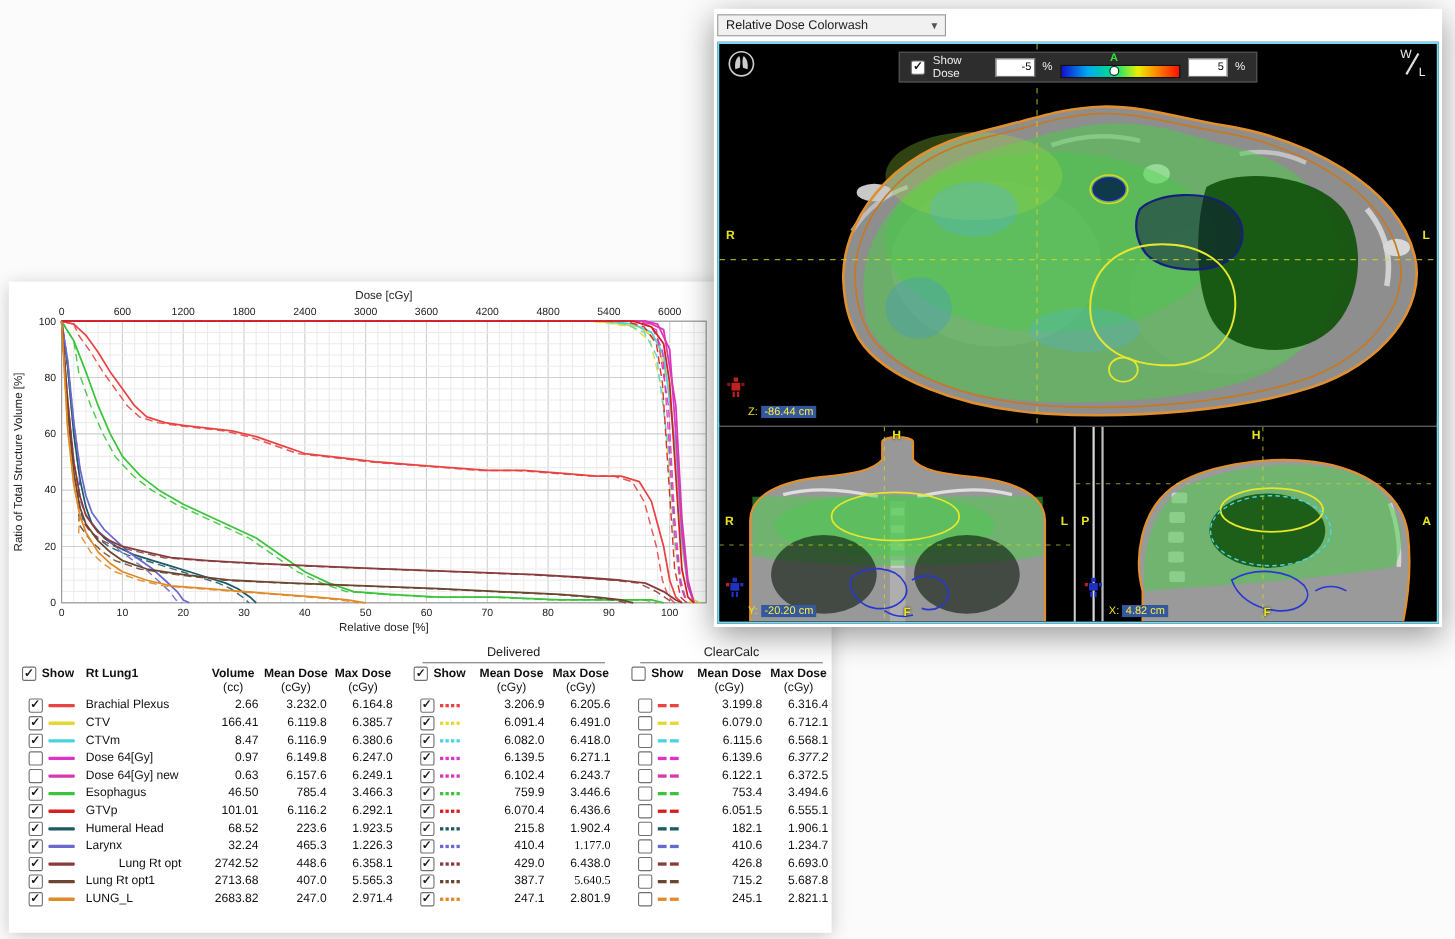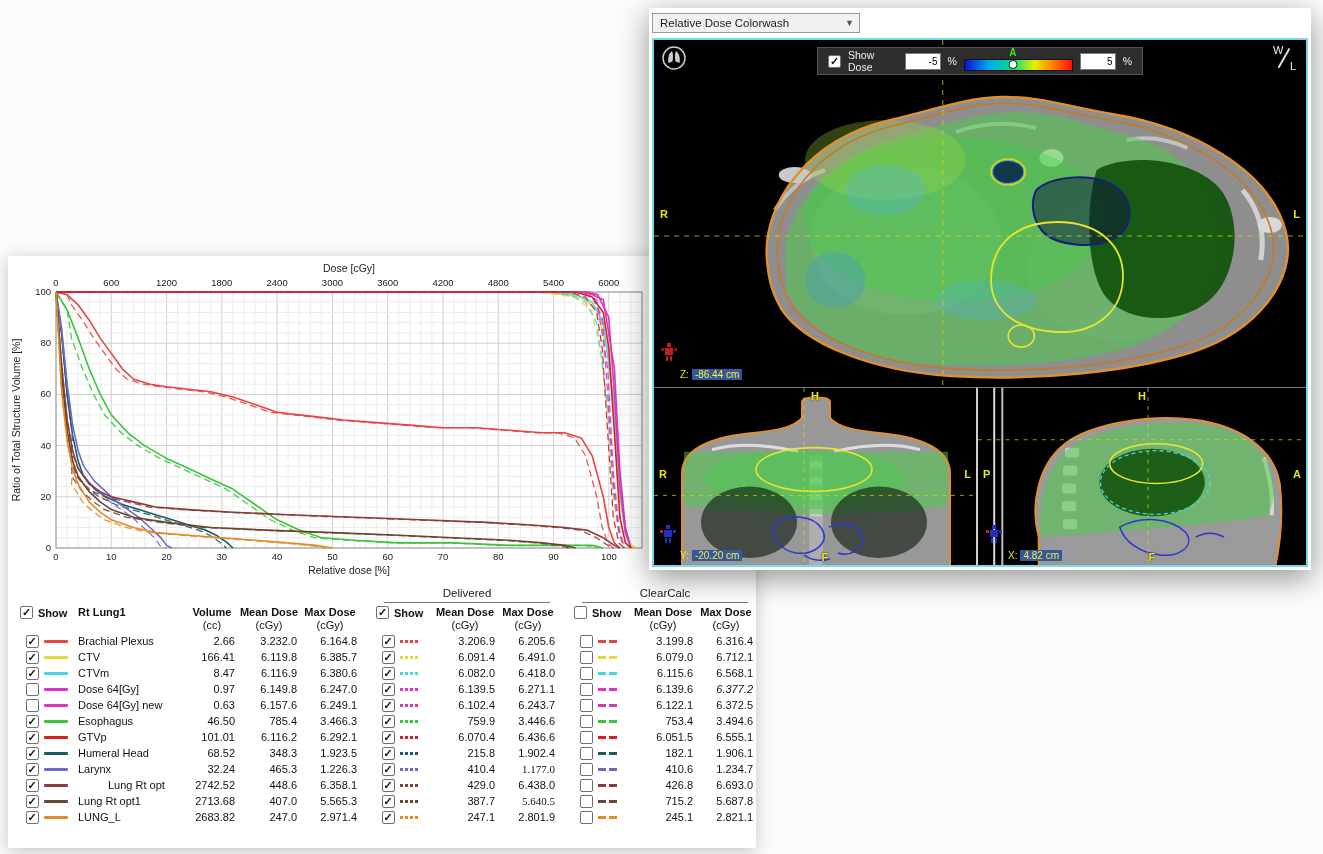--- a/index.html
+++ b/index.html
@@ -15,21 +15,21 @@
   .tick{font-size:9.5px;fill:#222;font-family:"Liberation Sans",sans-serif}
   .axis-title{font-size:10.5px;fill:#222;font-family:"Liberation Sans",sans-serif}
 
   .table-wrap{position:absolute;left:12px;top:330px;right:8px;bottom:0}
   .tbl{display:grid;font-size:11px;color:#111}
   .gh{font-size:11.5px;color:#222;text-align:center;border-bottom:1px solid #777;
       margin:0 8px 3px;padding-bottom:1px;height:15px;line-height:15px}
   .ch{font-weight:bold;text-align:center;line-height:13px;height:13px}
   .chl{font-weight:bold;text-align:left;line-height:13px;height:13px}
   .chu{text-align:center;line-height:12px;height:14px}
-  .showcell{display:flex;align-items:center;gap:5px;font-weight:bold;height:13px}
+  .showcell{display:flex;align-items:flex-start;gap:5px;font-weight:bold;height:13px}
   .nm{text-align:left;line-height:16px;height:16px;white-space:nowrap}
   .num{text-align:right;line-height:16px;height:16px;padding-right:3px}
   .cbc{display:flex;justify-content:center;align-items:center;height:16px}
   .swc{display:flex;align-items:center;height:16px}
   .cb{width:13px;height:13px;background:#fff;border:1px solid #707070;border-radius:2px;
       box-sizing:border-box;font-size:11px;line-height:10px;text-align:center;color:#1a1a1a;flex:0 0 13px}
   .cb.on::after{content:"✓";font-weight:bold}
   .sw-solid{width:24px;height:3px;border-radius:1px;display:block}
   .sw-dots{display:flex;gap:2px}
   .sw-dots i{width:3px;height:3px;display:block}
@@ -491,21 +491,21 @@
           <div class="num" style="grid-area: 10 / 15;">6.051.5</div>
           <div class="num" style="grid-area: 10 / 16;">6.555.1</div>
           <div class="cbc" style="grid-area: 11 / 1;">
             <span class="cb on"></span>
           </div>
           <div class="swc" style="grid-area: 11 / 2;">
             <span class="sw-solid" style="background: rgb(29, 90, 102);"></span>
           </div>
           <div class="nm" style="grid-area: 11 / 3;">Humeral Head</div>
           <div class="num" style="grid-area: 11 / 4;">68.52</div>
-          <div class="num" style="grid-area: 11 / 5;">348.3</div>
+          <div class="num" style="grid-area: 11 / 5;">223.6</div>
           <div class="num" style="grid-area: 11 / 6;">1.923.5</div>
           <div class="cbc" style="grid-area: 11 / 8;">
             <span class="cb on"></span>
           </div>
           <div class="swc" style="grid-area: 11 / 9;">
             <span class="sw-dots">
               <i style="background: rgb(29, 90, 102);"></i>
               <i style="background: rgb(29, 90, 102);"></i>
               <i style="background: rgb(29, 90, 102);"></i>
               <i style="background: rgb(29, 90, 102);"></i>

